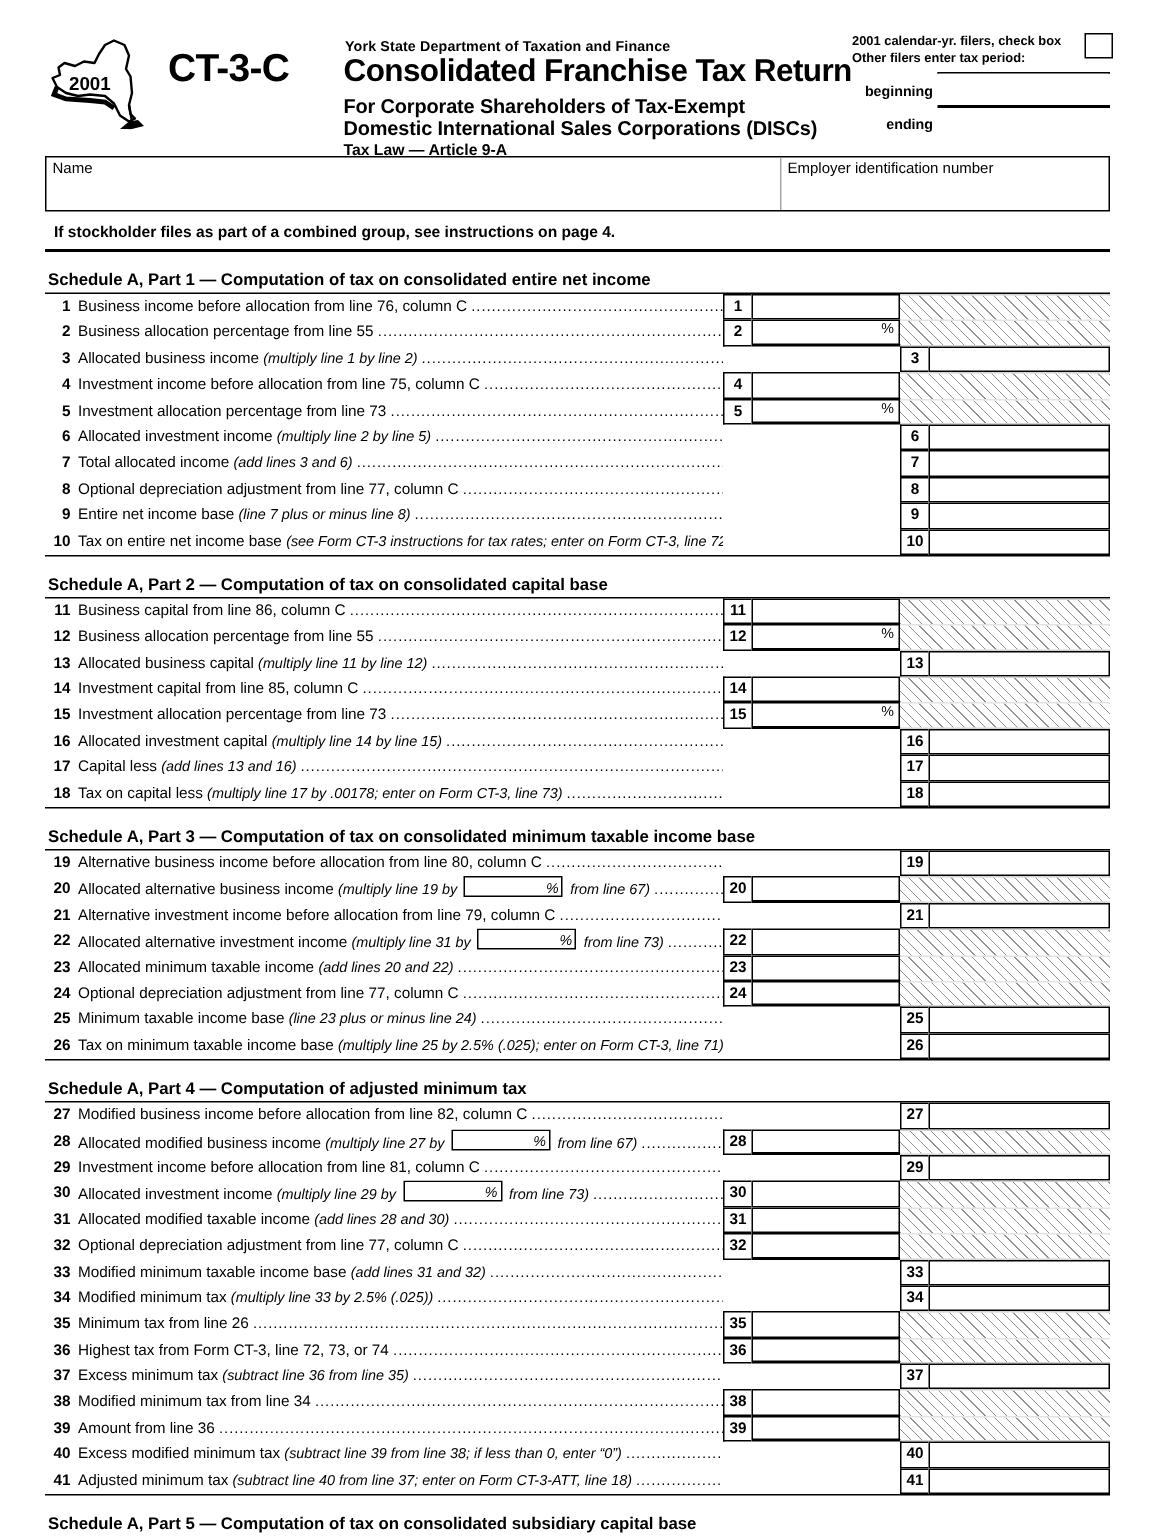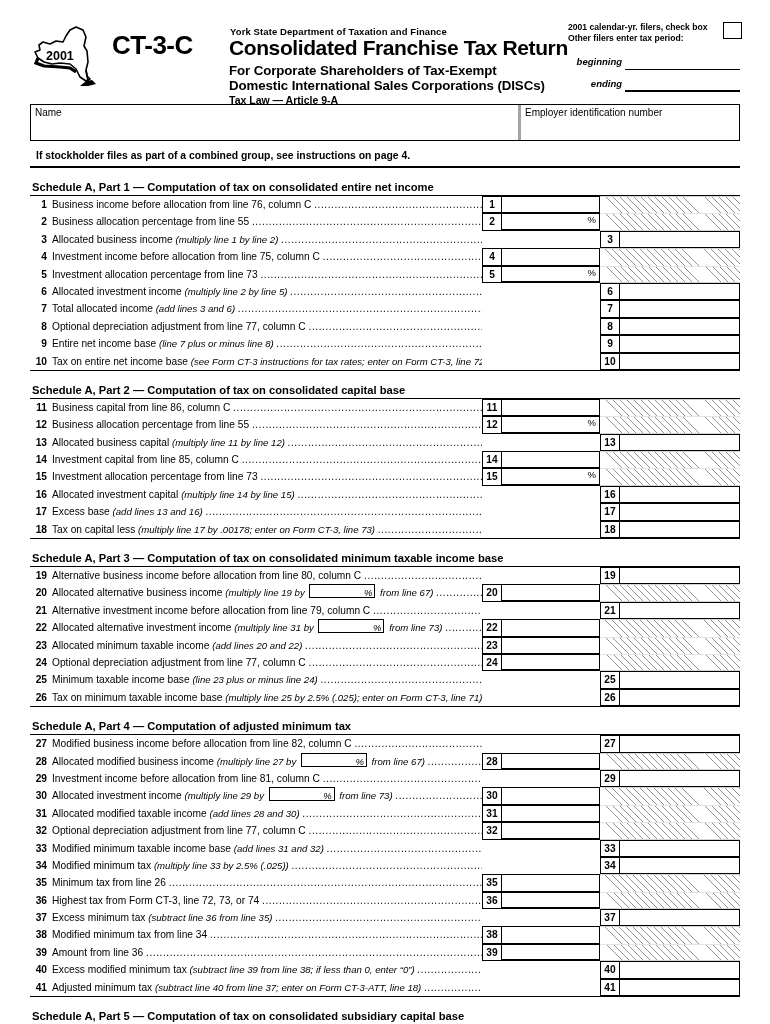--- a/index.html
+++ b/index.html
@@ -18,28 +18,28 @@
   .formno{position:absolute;left:82px;top:8px;font-size:26px;font-weight:bold;letter-spacing:-0.5px;}
   .dept{position:absolute;left:200px;top:4px;font-size:9.5px;font-weight:bold;letter-spacing:0.1px;}
   .title1{position:absolute;left:199px;top:14px;font-size:21px;font-weight:bold;letter-spacing:-0.4px;}
   .title2{position:absolute;left:199px;top:42px;font-size:13.3px;font-weight:bold;letter-spacing:-0.1px;line-height:14.5px;}
   .title4{position:absolute;left:199px;top:72px;font-size:10.5px;font-weight:bold;}
 
   .calbox{position:absolute;right:0;top:0;width:172px;}
   .calline{font-size:8.6px;font-weight:bold;line-height:10.5px;}
   .checkbox{position:absolute;right:-2px;top:0px;width:19px;height:17px;border:1px solid #000;box-sizing:border-box;}
   .period{position:absolute;right:0;top:26px;width:172px;}
-  .prow{display:flex;align-items:flex-end;height:22px;font-style:italic;}
+  .prow{display:flex;align-items:flex-start;height:22px;}
   .plab{width:54px;text-align:right;font-size:9.5px;font-weight:bold;padding-right:3px;align-self:flex-end;line-height:16px;}
   .pfield{flex:1;border:1px solid #000;border-bottom:none;box-sizing:border-box;}
   .prow:last-child .pfield{border-bottom:1px solid #000;}
 
   
   .namebar{display:flex;margin:0 30px;border:1px solid #000;height:37px;box-sizing:border-box;}
-  .namecell{flex:1;border-right:3px solid #a3a3a3;padding:2px 0 0 4px;font-size:10px;box-sizing:border-box;}
+  .namecell{flex:1;border-right:1px solid #a3a3a3;padding:2px 0 0 4px;font-size:10px;box-sizing:border-box;}
   .eincell{width:218px;padding:2px 0 0 4px;font-size:10px;box-sizing:border-box;}
 
   .notice{margin:9px 0 0 36px;font-size:10.4px;font-weight:bold;}
   .hrule{margin:5px 30px 0 30px;border-top:2px solid #000;}
 
   
   .sched{margin:0 30px;}
   .sched-title{font-size:11.2px;font-weight:bold;padding:13px 0 2px 2px;}
   .sched-rule{border-top:1.6px solid #000;}
 
@@ -287,21 +287,21 @@
           <div class="num">16</div>
           <div class="desc"><span>Allocated investment capital </span><i>(multiply line 14 by line 15) </i><span class="dots">............................................................................................................</span></div>
           <div style="width: 118px;"></div>
           <div class="outerwrap">
             <div class="lnum">16</div>
             <div class="fld"></div>
           </div>
         </div>
         <div class="row" style="padding-left: 0px;">
           <div class="num">17</div>
-          <div class="desc"><span>Excess base </span><i>(add lines 13 and 16) </i><span class="dots">............................................................................................................</span></div>
+          <div class="desc"><span>Capital less </span><i>(add lines 13 and 16) </i><span class="dots">............................................................................................................</span></div>
           <div style="width: 118px;"></div>
           <div class="outerwrap">
             <div class="lnum">17</div>
             <div class="fld"></div>
           </div>
         </div>
         <div class="row" style="padding-left: 0px;">
           <div class="num">18</div>
           <div class="desc"><span>Tax on capital less </span><i>(multiply line 17 by .00178; enter on Form CT-3, line 73) </i><span class="dots">............................................................................................................</span></div>
           <div style="width: 118px;"></div>

